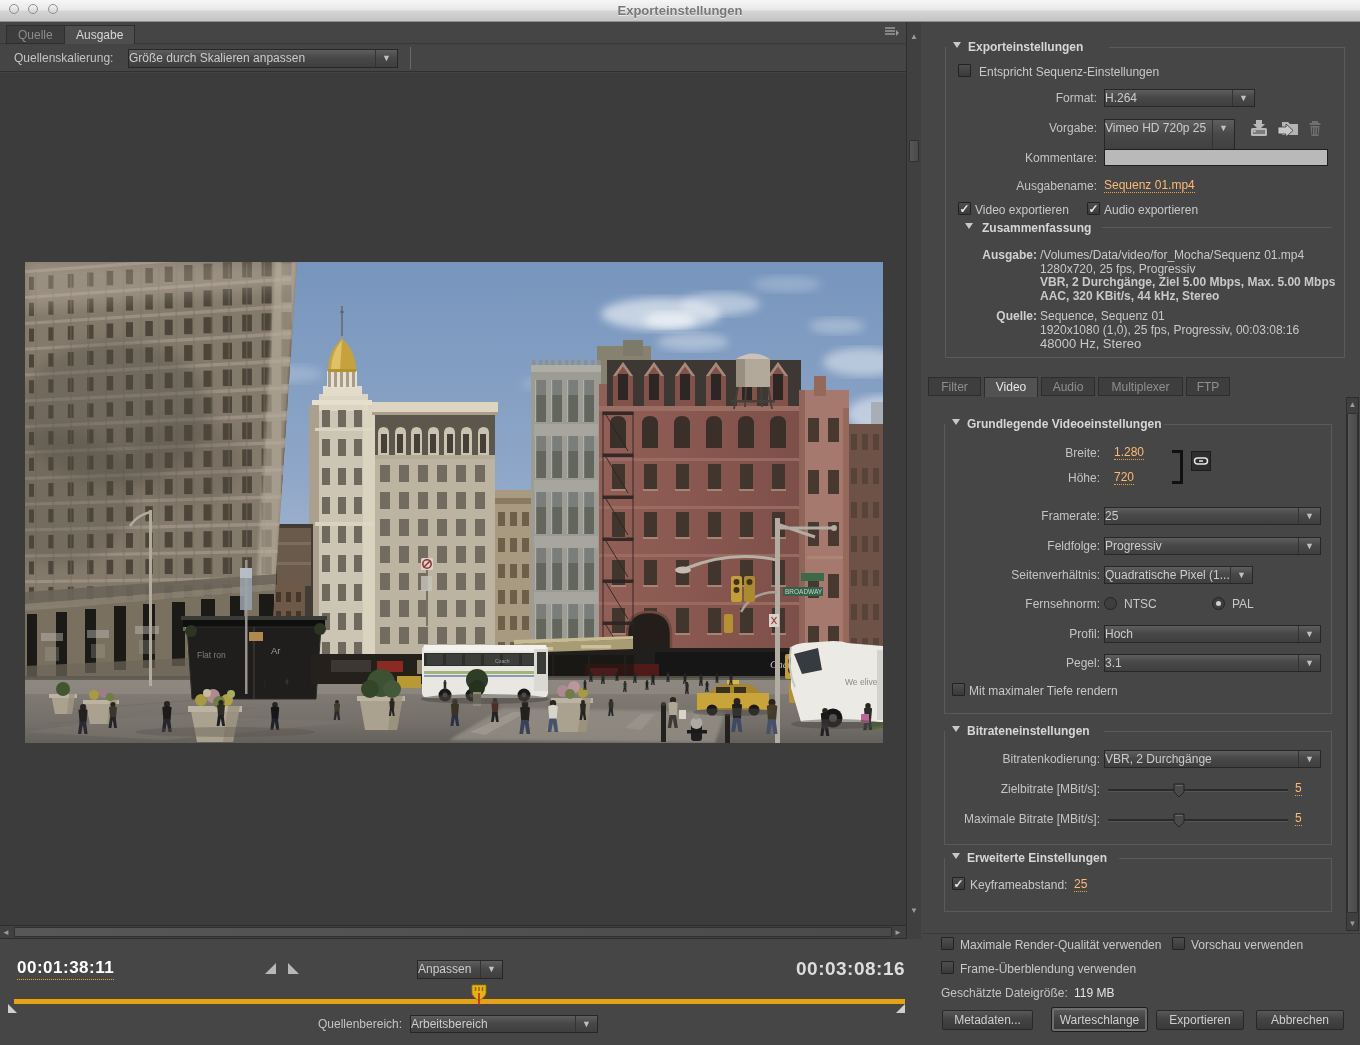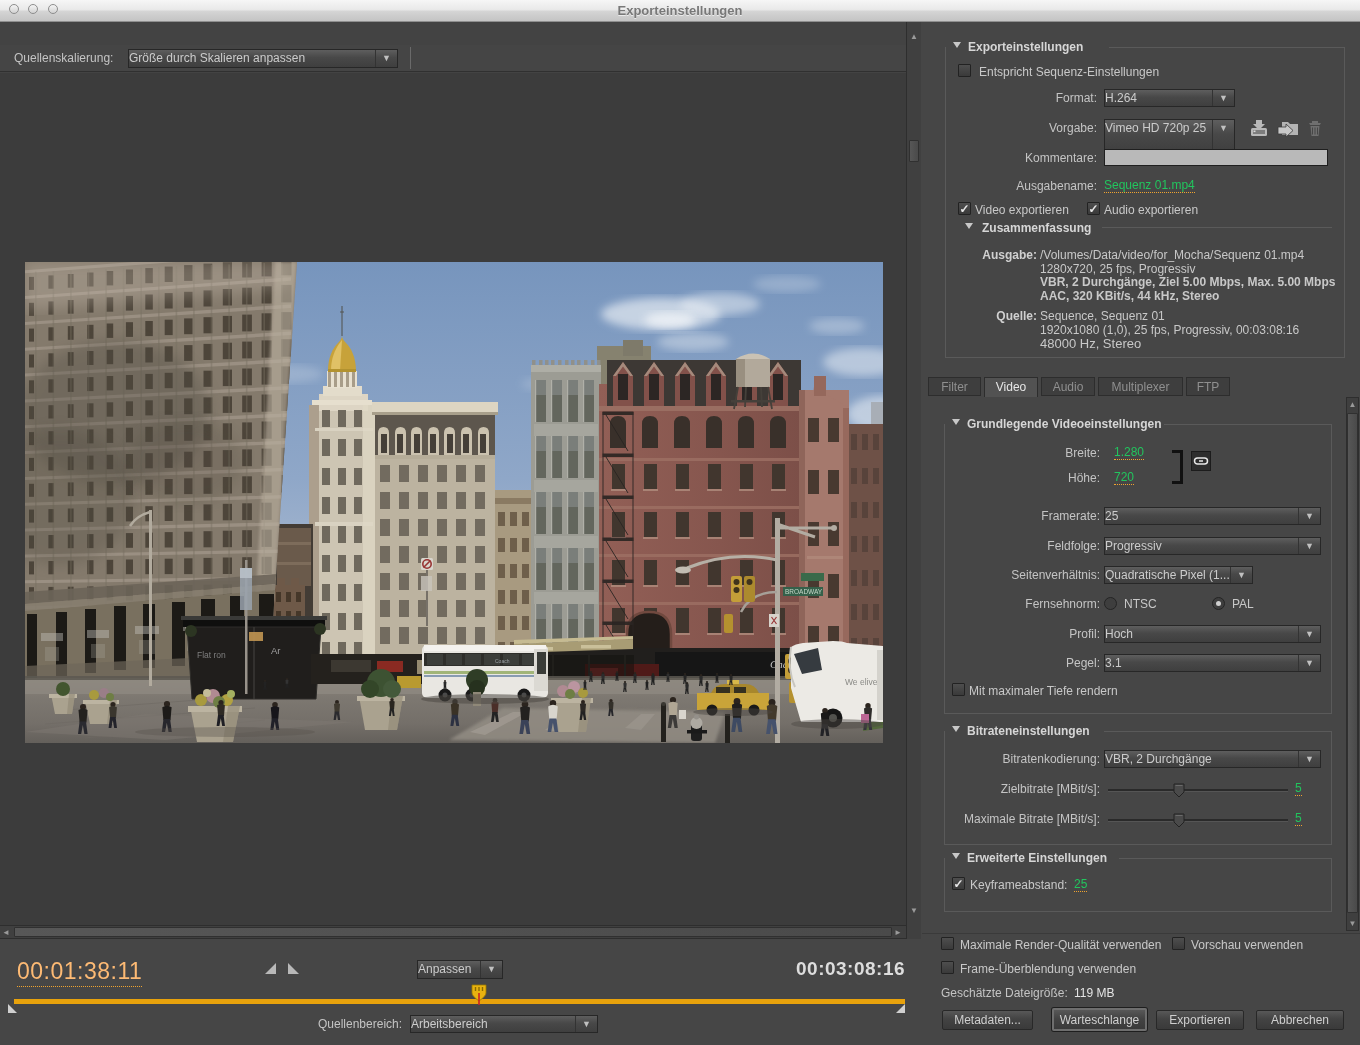--- a/index.html
+++ b/index.html
@@ -24,47 +24,55 @@
 #preview{left:0;top:51px;width:906px;height:852px;background:#3c3c3c}
 #video{left:25px;top:189px;width:858px;height:481px;background:#8aa3c2}
 
 #hscroll{left:0;top:903px;width:906px;height:14px;background:#404040;border-top:1px solid #2e2e2e;border-bottom:1px solid #2e2e2e}
 
 #vscrollL{left:906px;top:0px;width:15px;height:917px;background:#404040;border-left:1px solid #2e2e2e}
 .sbthumb{position:absolute;background:linear-gradient(90deg,#575757,#4a4a4a);border:1px solid #303030;border-radius:1px}
 .sbarr{position:absolute;color:#9a9a9a;font-size:8px;line-height:10px;text-align:center}
 
 #transport{left:0;top:917px;width:921px;height:106px;background:#464646}
-#tc-left{left:17px;top:19px;font-size:23px;font-weight:normal;color:#fdba74;border-bottom:1px dotted #f0a32f;padding-bottom:1px;letter-spacing:0.5px}
+#tc-left{left:17px;top:19px;font-size:17px;font-weight:bold;color:#ffffff;border-bottom:1px dotted #f0a32f;padding-bottom:1px;letter-spacing:0.5px}
 #tc-right{left:796px;top:19px;font-size:19px;font-weight:bold;color:#dddddd;letter-spacing:0.5px}
 #fit-dd{left:417px;top:21px;width:86px;height:19px}
 #timeline{left:14px;top:60px;width:891px;height:5px;background:#e8a20c}
 #srclabel{left:318px;top:78px;color:#c4c4c4}
 #src-dd{left:410px;top:76px;width:188px;height:18px}
 
 #rightpanel{left:922px;top:22px;width:438px;height:1023px;background:#464646}
 .ghead{position:absolute;font-weight:bold;color:#d6d6d6;font-size:12px;white-space:nowrap}
 .gline{position:absolute;height:1px;background:#5a5a5a}
 .tri{position:absolute;width:0;height:0;border-left:4px solid transparent;border-right:4px solid transparent;border-top:6px solid #c8c8c8}
 .lbl{position:absolute;color:#c4c4c4;text-align:right;white-space:nowrap}
 .cb{position:absolute;width:13px;height:13px;background:linear-gradient(#4e4e4e,#3a3a3a);border:1px solid #222;border-radius:1px;color:#e8e8e8;font-size:12px;line-height:12px;text-align:center;font-weight:bold}
-.orange{color:#22c55e;border-bottom:1px dotted #efa32f;position:absolute;white-space:nowrap}
+.orange{color:#fdba74;border-bottom:1px dotted #efa32f;position:absolute;white-space:nowrap}
 .icon{position:absolute}
 
 .btn{position:absolute;height:20px;background:linear-gradient(#585858,#434343 45%,#3a3a3a);border:1px solid #282828;border-radius:2px;color:#cfcfcf;text-align:center;line-height:18px;font-size:12px}
 </style></head>
 <body>
 <div id="titlebar" class="abs">
   <div class="circ" style="left:9px"></div>
   <div class="circ" style="left:28px"></div>
   <div class="circ" style="left:48px"></div>
   <div id="title">Exporteinstellungen</div>
 </div>
 
 <div id="leftpanel" class="abs">
+  <div id="ltabs" class="abs">
+    <div id="tab-quelle" class="ltab">Quelle</div>
+    <div id="tab-ausgabe" class="ltab">Ausgabe</div>
+    <svg class="abs" style="left:884px;top:4px" width="18" height="14" viewBox="0 0 18 14">
+        <path d="M1 2h10M1 5h10M1 8h10" stroke="#9a9a9a" stroke-width="1.5"></path>
+        <path d="M12 4l3 3-3 3z" fill="#9a9a9a"></path>
+      </svg>
+  </div>
   <div id="ltoolbar" class="abs">
     <div id="lscale-label" class="abs">Quellenskalierung:</div>
     <div id="lscale-dd" class="dd">Größe durch Skalieren anpassen<span class="arr">▼</span></div>
     <div class="vsep" style="left:410px;top:2px;height:22px"></div>
   </div>
   <div id="preview" class="abs">
     <div id="video" class="abs"><svg width="858" height="481" viewBox="0 0 858 481">
 <defs>
 <linearGradient id="sky" x1="0" y1="0" x2="0" y2="1">
  <stop offset="0" stop-color="#7795bd"></stop>
@@ -1039,21 +1047,21 @@
 </div>
 
 <div id="rightpanel" class="abs">
     <div class="abs" style="left:23px;top:25px;width:400px;height:311px;border:1px solid #5a5a5a"></div>
 <div class="abs" style="left:24px;top:24px;width:163px;height:3px;background:#464646"></div>
 <div class="tri" style="left:31px;top:20px"></div>
 <div class="ghead" style="left:46px;top:18px">Exporteinstellungen</div>
 <div class="cb" style="left:36px;top:42px"></div>
 <div class="abs" style="left:57px;top:43px;color:#c8c8c8;font-weight:normal;font-size:12px;white-space:nowrap">Entspricht Sequenz-Einstellungen</div>
 <div class="lbl" style="left:-85px;top:69px;width:260px;color:#c4c4c4">Format:</div>
-<div class="dd" style="left:182px;top:67px;width:131px;height:18px">H.264<span class="arr">▼</span></div>
+<div class="dd" style="left:182px;top:67px;width:151px;height:18px">H.264<span class="arr">▼</span></div>
 <div class="lbl" style="left:-85px;top:99px;width:260px;color:#c4c4c4">Vorgabe:</div>
 <div class="dd" style="left:182px;top:97px;width:131px;height:34px">Vimeo HD 720p 25<span class="arr">▼</span></div>
 <svg class="icon" style="left:327px;top:97px" width="20" height="18" viewBox="0 0 20 18">
 <path d="M7 1h6v4h3l-6 6-6-6h3z" fill="#b8b8b8"></path>
 <rect x="2" y="9" width="16" height="8" rx="1.5" fill="#b8b8b8"></rect>
 <rect x="4" y="11" width="12" height="4" fill="#7c7c7c"></rect>
 <rect x="4.5" y="11.5" width="2" height="1.6" fill="#d8d8d8"></rect>
 </svg>
 <svg class="icon" style="left:355px;top:97px" width="22" height="18" viewBox="0 0 22 18">
 <path d="M5 3h6l2 2h8v11H5z" fill="#b4b4b4"></path>

